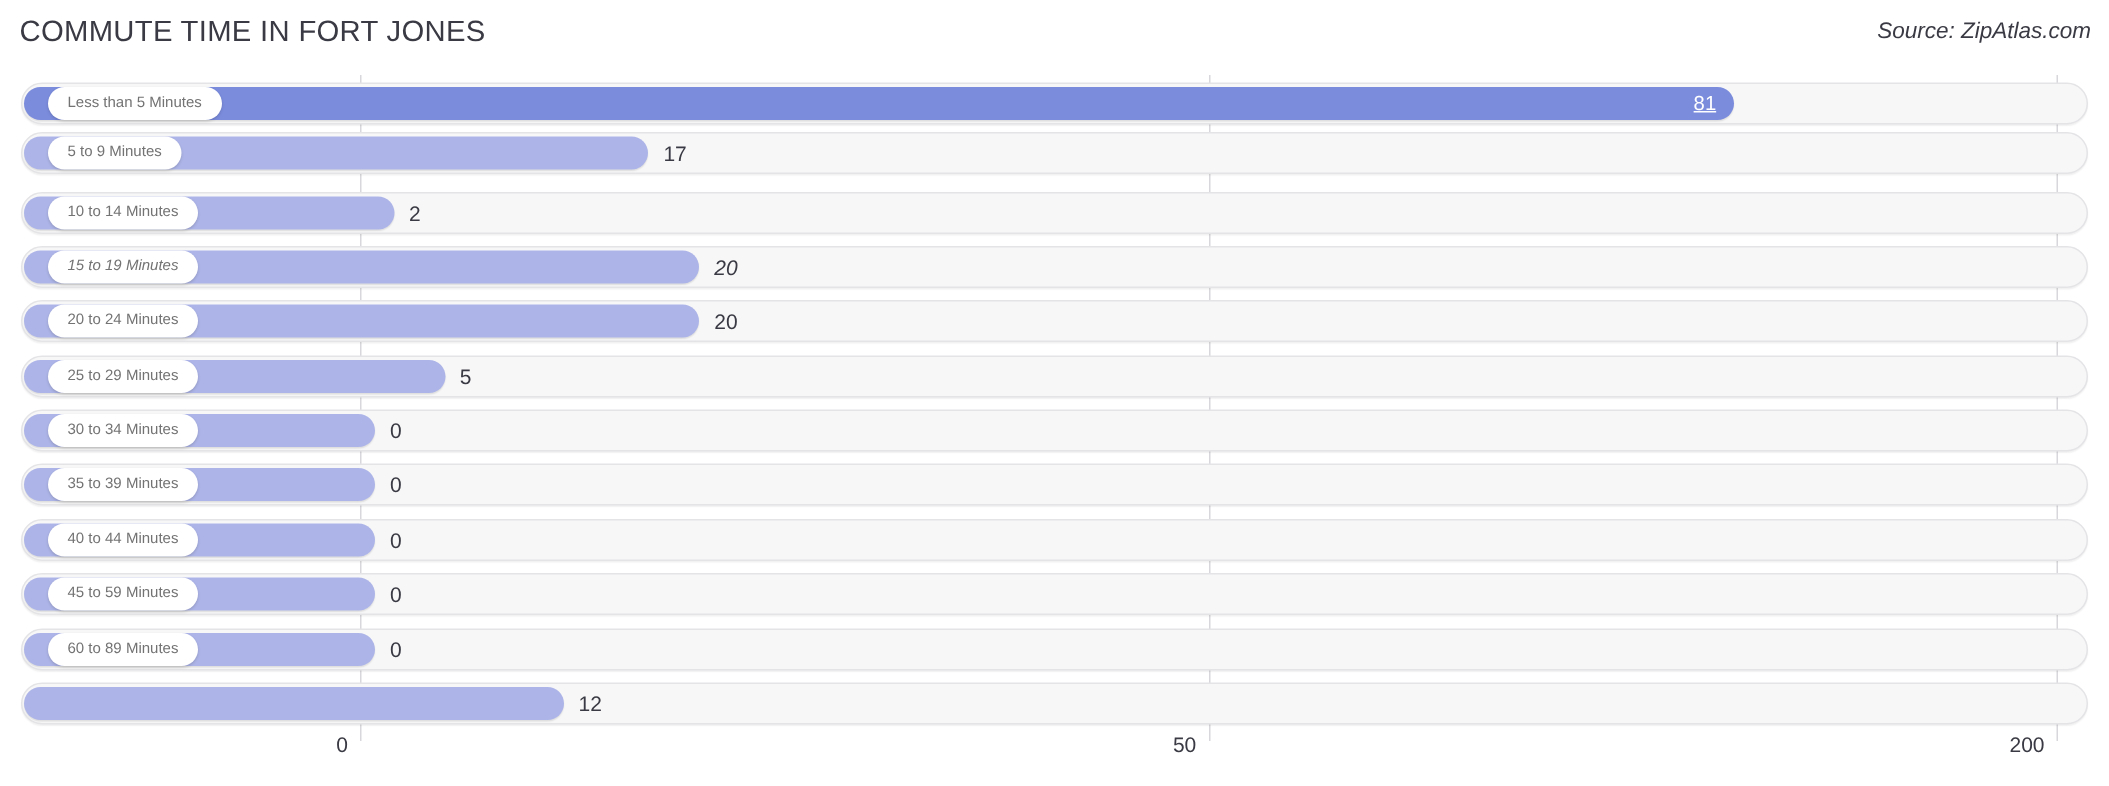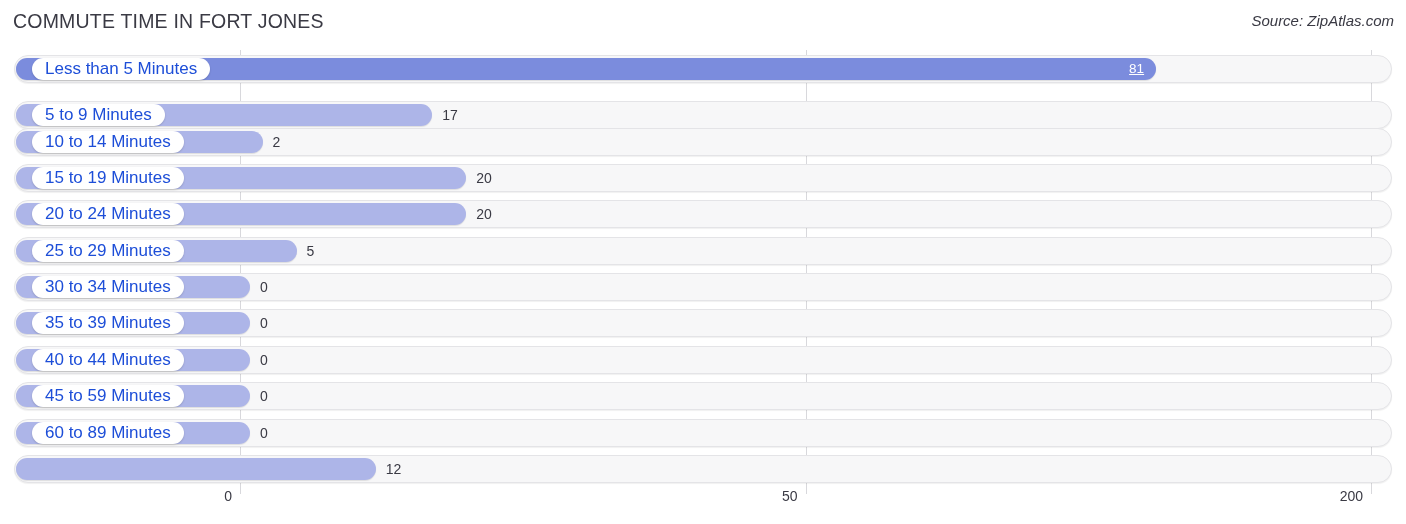--- a/index.html
+++ b/index.html
@@ -109,22 +109,22 @@
   }
   .pill {
     position: absolute;
     left: 18px;
     top: 3px;
     height: 22px;
     line-height: 22px;
     padding: 0 13px;
     background: #ffffff;
     border-radius: 11px;
-    font-size: 17px;
-    color: #1d4ed8;
+    font-size: 10px;
+    color: #737373;
     white-space: nowrap;
     box-shadow: 0 1px 2px rgba(0,0,0,0.16);
   }
 
   
   #axis {
     position: absolute;
     left: 0;
     top: 488px;
     width: 1406px;
@@ -152,33 +152,33 @@
       <div class="gridline" style="left: 240px;"></div>
       <div class="gridline" style="left: 805.5px;"></div>
       <div class="gridline" style="left: 1371px;"></div>
       <div class="row" style="top: 5px;">
         <div class="track"></div>
         <div class="bar highlight" style="width: 1140.11px;">
           <div class="bar-inner-value">81</div>
         </div>
         <div class="pill">Less than 5 Minutes</div>
       </div>
-      <div class="row" style="top: 51px; text-decoration: underline;">
+      <div class="row" style="top: 38px; text-decoration: underline;">
         <div class="track"></div>
         <div class="bar" style="width: 416.27px;"></div>
         <div class="pill">5 to 9 Minutes</div>
         <div class="value" style="left: 428.27px;">17</div>
       </div>
       <div class="row" style="top: 77.7px;">
         <div class="track"></div>
         <div class="bar" style="width: 246.62px;"></div>
         <div class="pill">10 to 14 Minutes</div>
         <div class="value" style="left: 258.62px;">2</div>
       </div>
-      <div class="row" style="top: 114.05px;">
+      <div class="row" style="top: 114.05px; font-style: italic;">
         <div class="track"></div>
         <div class="bar" style="width: 450.2px;"></div>
         <div class="pill">15 to 19 Minutes</div>
         <div class="value" style="left: 462.2px;">20</div>
       </div>
       <div class="row" style="top: 150.4px;">
         <div class="track"></div>
         <div class="bar" style="width: 450.2px;"></div>
         <div class="pill">20 to 24 Minutes</div>
         <div class="value" style="left: 462.2px;">20</div>

